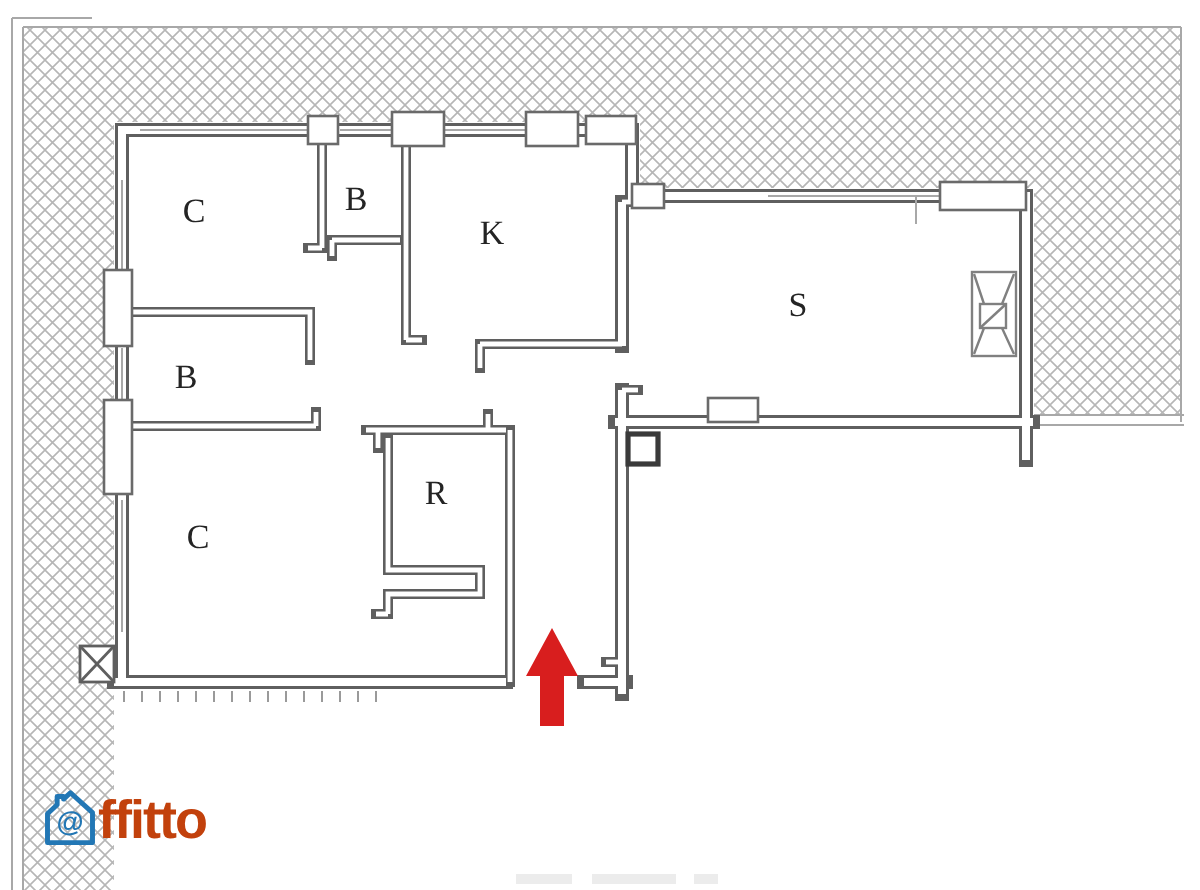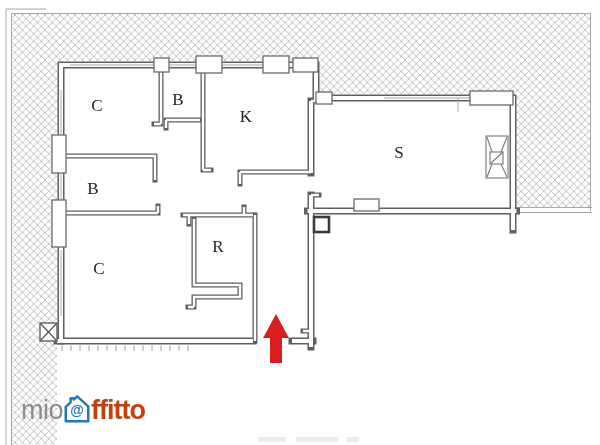--- a/index.html
+++ b/index.html
@@ -141,21 +141,20 @@
     <text class="room" x="246" y="122">K</text>
     <text class="room" x="399" y="158">S</text>
     <text class="room" x="93" y="194">B</text>
     <text class="room" x="99" y="274">C</text>
     <text class="room" x="218" y="252">R</text>
   </g>
 </svg>
 
 
 <div class="logo">
-  <span class="pre">mio</span>
   <svg width="30" height="30" viewBox="0 0 28 28">
     <path d="M3.5 25.5 L3.5 12 L8 7.8 L8 4 L11 4 L11 5.2 L14.2 2.2 L24.5 11.5 L24.5 25.5 Z" fill="none" stroke="#2277b5" stroke-width="2.3" stroke-linejoin="round"></path>
     <text x="14" y="20" text-anchor="middle" style="font-family:'Liberation Sans',sans-serif;font-size:13px;font-weight:bold;fill:#2277b5;">@</text>
   </svg>
   <span class="suf">ffitto</span>
 </div>
 
 
 <div class="faint f1"></div>
 <div class="faint f2"></div>

